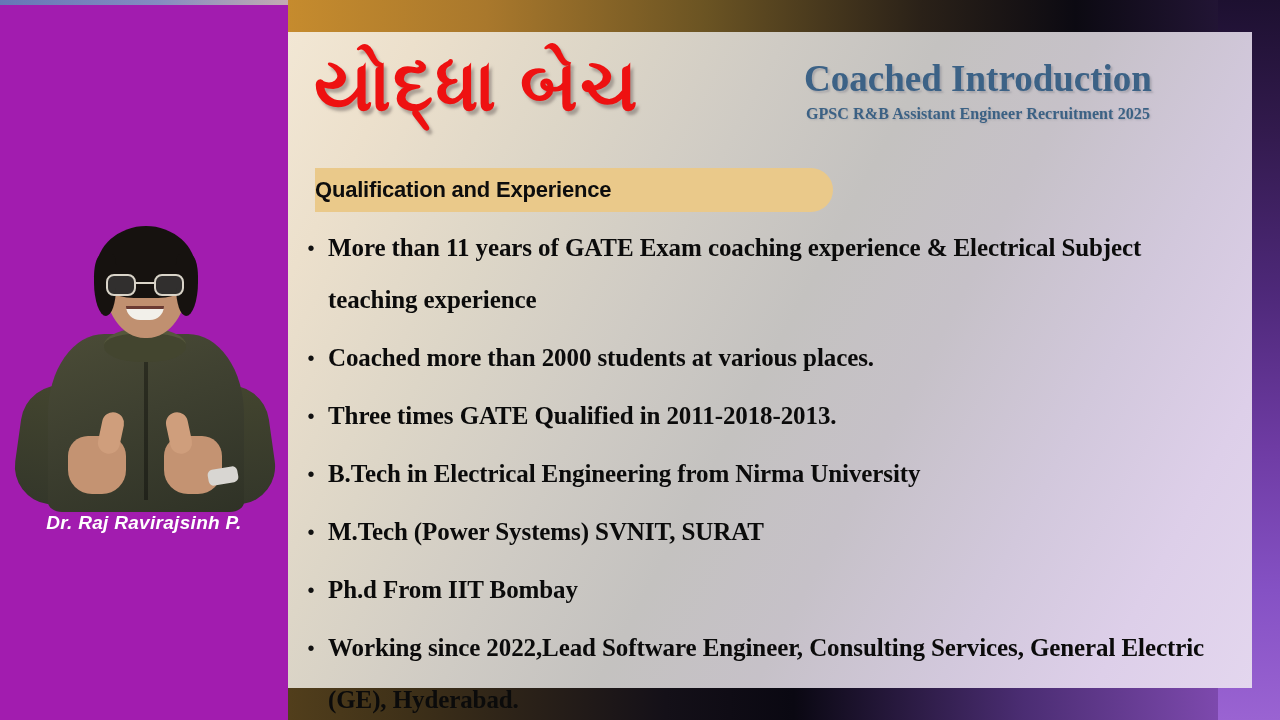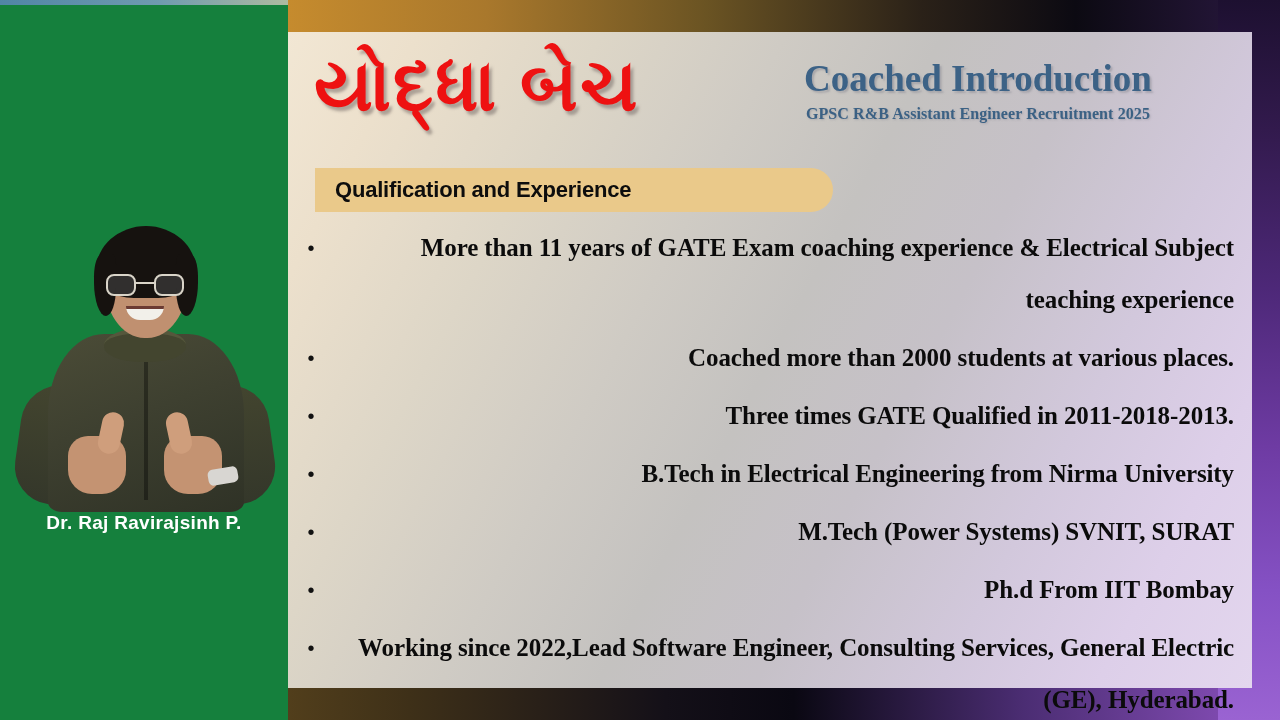--- a/index.html
+++ b/index.html
@@ -43,22 +43,23 @@
     background: linear-gradient(180deg,
         #1d1030 0%, #321a4d 18%, #4d2878 40%,
         #6e3ba3 62%, #8551c4 82%, #9a63d2 100%);
   }
 
   
   .speaker-panel {
     position: absolute;
     left: 0; top: 0;
     width: 288px; height: 720px;
-    background: #15803d;
+    background: #a21caf;
     overflow: hidden;
+    font-style: italic;
   }
   .speaker-panel .top-sliver {
     position: absolute; left: 0; top: 0;
     width: 288px; height: 5px;
     background: linear-gradient(90deg, #5b86b8, #7f9fc4 55%, #c9c5b2);
     opacity: .85;
   }
 
   
   .photo {
@@ -238,21 +239,21 @@
   .section-banner {
     position: absolute;
     left: 27px; top: 136px;
     width: 518px; height: 44px;
     background: #eac98a;
     border-radius: 0 22px 22px 0;
     display: flex;
     align-items: center;
   }
   .section-banner span {
-    padding-left: 20px;
+    padding-left: 0;
     color: #0d0d0d;
     font-family: "Liberation Sans", sans-serif;
     font-weight: bold;
     font-size: 22px;
     letter-spacing: -.2px;
   }
 
   .bullet-list {
     position: absolute;
     left: 6px; top: 190px;
@@ -271,21 +272,20 @@
     text-align: center;
   }
   .bullet-text {
     flex: 1 1 auto;
     color: #0b0b0b;
     font-family: "Liberation Serif", serif;
     font-weight: bold;
     font-size: 25px;
     line-height: 52px;
     letter-spacing: -.1px;
-    text-align: right;
   }
 </style>
 </head>
 <body>
 
 <div id="slide">
 
   <div class="frame-top"></div>
   <div class="frame-bottom"></div>
   <div class="frame-right"></div>

